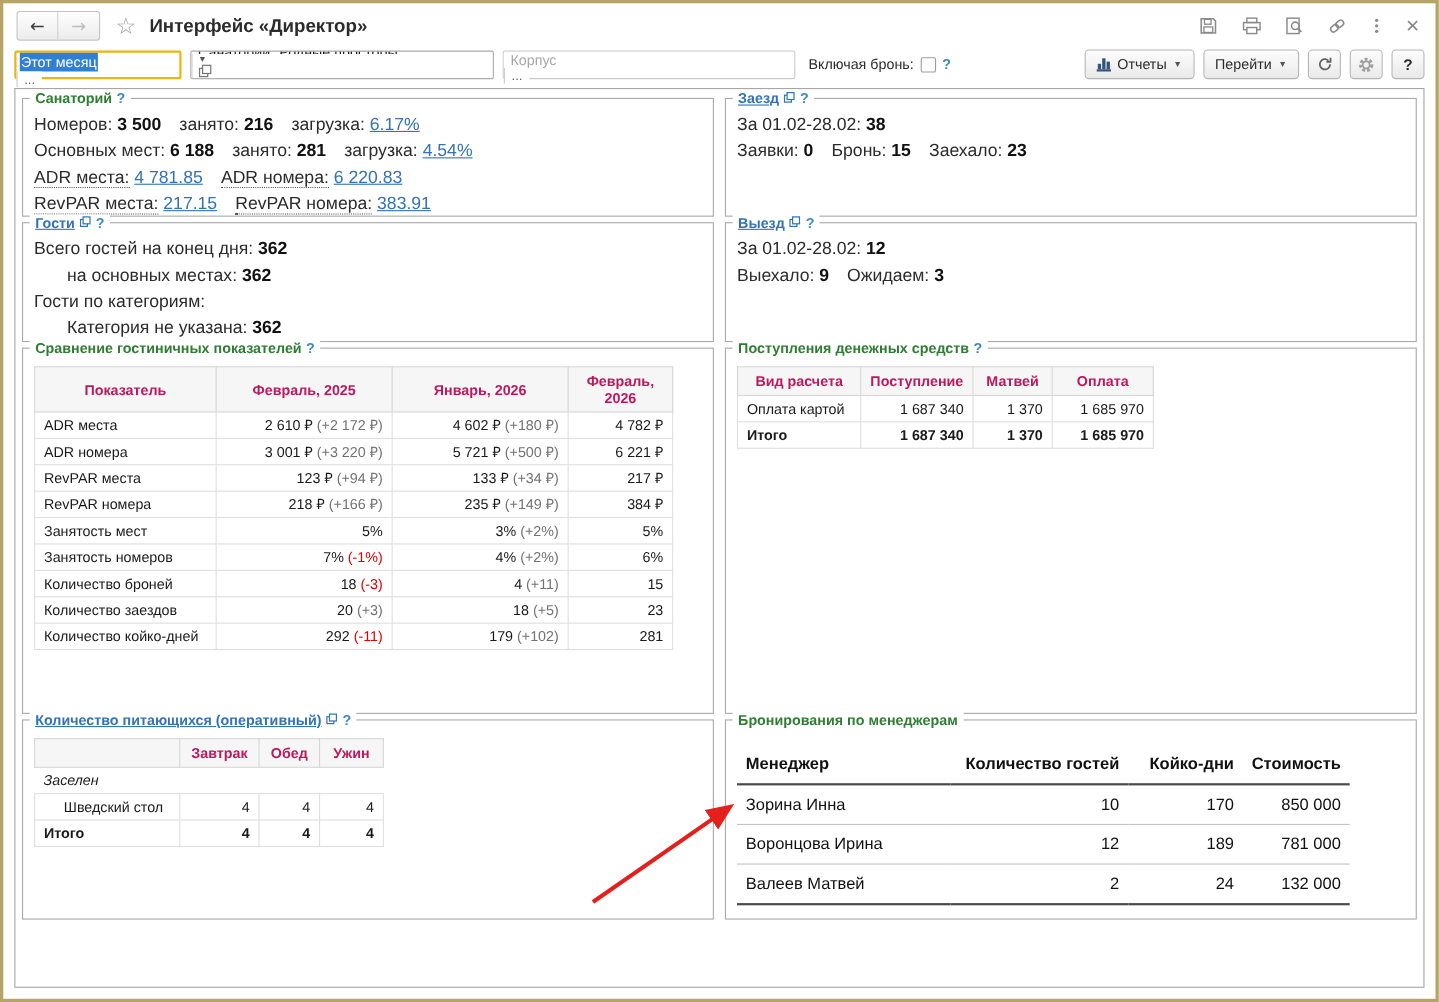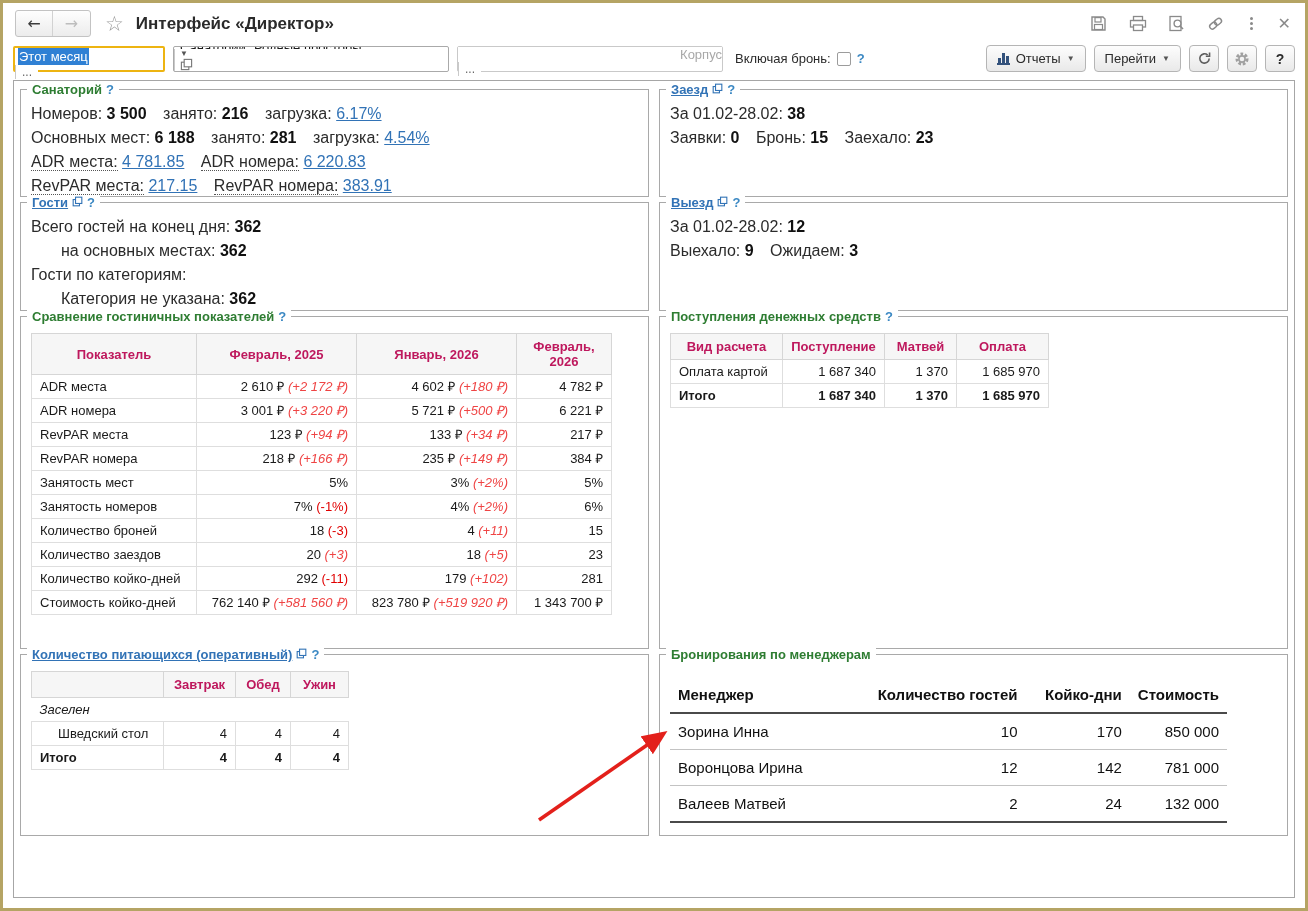--- a/index.html
+++ b/index.html
@@ -31,21 +31,21 @@
   .fld-group { display:flex; align-items:stretch; height:26px; background:#fff;flex-direction:column; }
   .period-wrap { border:2px solid #edb411; border-radius:2px; width:152px; }
   .period-text { flex:1; display:flex; align-items:center; padding-left:3px; font-size:13px; }
   .sel { background:#2f80d4; color:#fff; padding:1px 1px; }
   .more-btn { width:23px; border-left:1px solid #c9c9c9; display:flex; align-items:center; justify-content:center; color:#666; font-size:12px; cursor:pointer; background:#fff; }
   .combo { border:1px solid #aaa; border-radius:2px; width:276px; }
   .combo-text { flex:1; display:flex; align-items:center; padding-left:6px; font-size:13px; color:#1a1a1a; overflow:hidden; white-space:nowrap; }
   .dd-btn { width:19px; border-left:1px solid #c9c9c9; display:flex; align-items:center; justify-content:center; color:#555; font-size:8px; cursor:pointer; background:#fff; }
   .open-btn { width:23px; border-left:1px solid #c9c9c9; display:flex; align-items:center; justify-content:center; cursor:pointer; background:#fff; }
   .building { border:1px solid #c9c9c9; border-radius:2px; width:266px; }
-  .building input { flex:1; border:0; outline:0; font:13px "Liberation Sans",sans-serif; padding-left:6px; color:#15803d;text-align:right; }
+  .building input { flex:1; border:0; outline:0; font:13px "Liberation Sans",sans-serif; padding-left:6px; color:#15803d; }
   .building input::placeholder { color:#a8a8a8; }
   .chk-row { display:flex; align-items:center; gap:6px; font-size:13px; color:#2b2b2b; margin-left:4px; }
   .chk { width:14px; height:14px; border:1px solid #9c9c9c; background:#fff; border-radius:2px; cursor:pointer; }
   .help-q { color:#3b88c3; font-weight:bold; font-size:13px; cursor:pointer; }
   .tbar-spacer { flex:1; }
   .btn { display:flex; align-items:center; gap:6px; height:27px; padding:0 10px; border:1px solid #b5b5b5; border-radius:4px; background:linear-gradient(#fdfdfd,#e9e9e9); font-size:13px; color:#2b2b2b; cursor:pointer; }
   .caret { font-size:8px; color:#555; }
   .sqbtn { width:30px; justify-content:center; padding:0; }
   .qbtn { font-weight:bold; font-size:14px; }
   .bars { display:flex; align-items:flex-end; gap:1px; height:12px; border-bottom:2px solid #33527c; padding:0 1px; }
@@ -61,21 +61,21 @@
   .pline b { color:#111; }
   .gap { margin-left:12px; }
   .ind { margin-left:30px; }
   .lnk { color:#3273b6; text-decoration:underline; cursor:pointer; }
   .dot { border-bottom:1px dotted #555; cursor:pointer; }
   
   table.rep { border-collapse:collapse; font-size:13px; margin-top:2px; }
   .rep th { border:1px solid #d6d6d6; background:#f6f6f6; font-weight:bold; color:#be185d; padding:5px 6px; text-align:center; }
   .rep td { border:1px solid #dedede; padding:3px 8px; color:#1a1a1a; line-height:17px; }
   .rep td.num { text-align:right; }
-  .delta.pos { color:#ef4444;font-style:italic; }
+  .delta.pos { color:#737373; }
   .delta.neg { color:#e00000; }
   tr.total td { font-weight:bold; border-top:1px solid #a9a9a9; }
   tr.group td { border-left:0; border-right:0;font-style:italic; }
   tr.indent td:first-child { padding-left:26px; }
   table.mgr { border-collapse:collapse; font-size:15px; width:557px; margin-top:8px; color:#111; }
   .mgr th { font-weight:bold; padding:9px 8px; border-bottom:2px solid #4a4a4a; text-align:right; white-space:nowrap; }
   .mgr th:first-child { text-align:left; }
   .mgr td { padding:9px 8px; border-bottom:1px solid #c3c3c3; text-align:right; }
   .mgr td:first-child { text-align:left; }
   .mgr tr:last-child td { border-bottom:2px solid #4a4a4a; }
@@ -346,26 +346,20 @@
               <td class="num"><span>23</span> <span class="delta"></span></td>
             </tr>
 
             <tr>
               <td>Количество койко-дней</td>
               <td class="num"><span>292</span> <span class="delta neg">(-11)</span></td>
               <td class="num"><span>179</span> <span class="delta pos">(+102)</span></td>
               <td class="num"><span>281</span> <span class="delta"></span></td>
             </tr>
 
-            <tr>
-              <td>Стоимость койко-дней</td>
-              <td class="num"><span>762 140 ₽</span> <span class="delta pos">(+581 560 ₽)</span></td>
-              <td class="num"><span>823 780 ₽</span> <span class="delta pos">(+519 920 ₽)</span></td>
-              <td class="num"><span>1 343 700 ₽</span> <span class="delta"></span></td>
-            </tr>
           </tbody>
       </table>
     </div>
 
     <div class="panel">
       <div class="panel-title">
         <span>Поступления денежных средств</span>
         <span class="help-q">?</span>
       </div>
       <table class="rep">
@@ -458,21 +452,21 @@
             <tr>
               <td>Зорина Инна</td>
               <td>10</td>
               <td>170</td>
               <td>850 000</td>
             </tr>
 
             <tr>
               <td>Воронцова Ирина</td>
               <td>12</td>
-              <td>142</td>
+              <td>189</td>
               <td>781 000</td>
             </tr>
 
             <tr>
               <td>Валеев Матвей</td>
               <td>2</td>
               <td>24</td>
               <td>132 000</td>
             </tr>
           </tbody>

